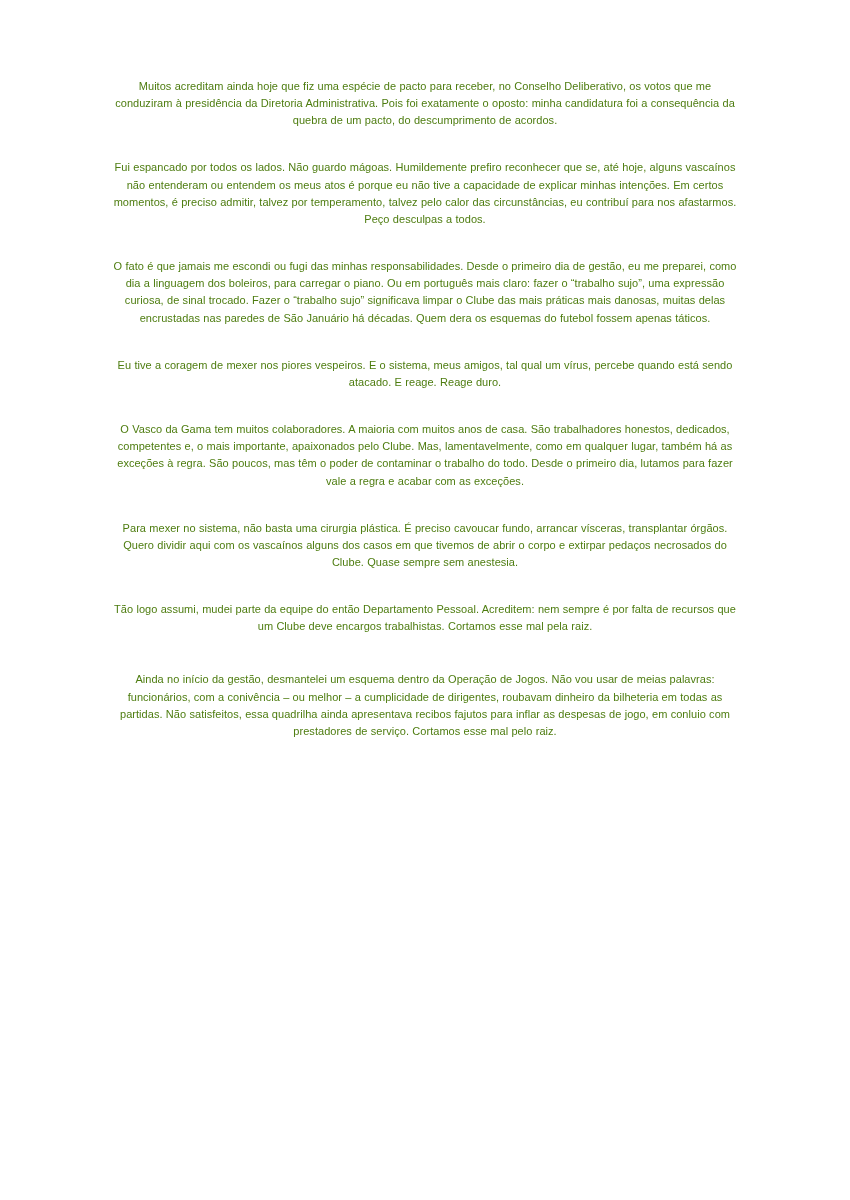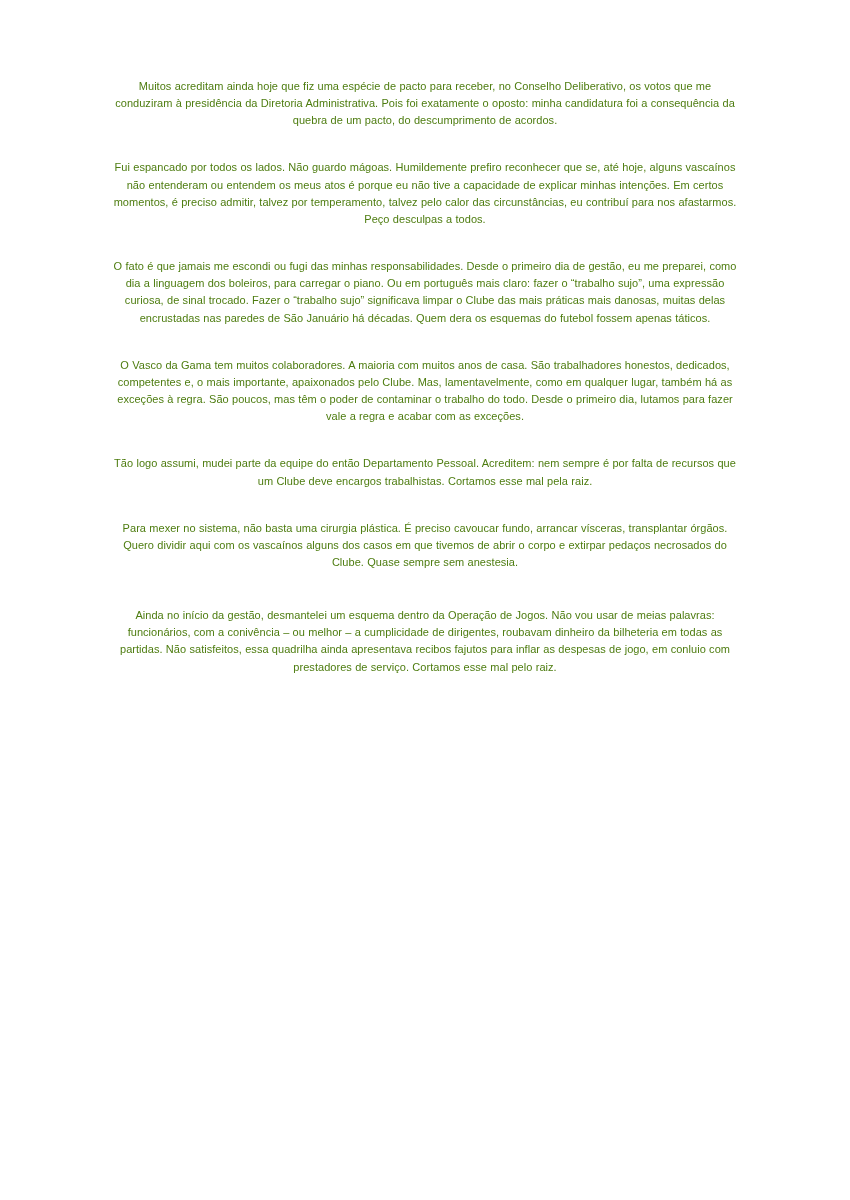--- a/index.html
+++ b/index.html
@@ -42,18 +42,19 @@
   }
 </style>
 </head>
 <body>
 
 <div class="page">
   <div class="doc-body">
     <p class="para">Muitos acreditam ainda hoje que fiz uma espécie de pacto para receber, no Conselho Deliberativo, os votos que me conduziram à presidência da Diretoria Administrativa. Pois foi exatamente o oposto: minha candidatura foi a consequência da quebra de um pacto, do descumprimento de acordos.</p>
     <p class="para">Fui espancado por todos os lados. Não guardo mágoas. Humildemente prefiro reconhecer que se, até hoje, alguns vascaínos não entenderam ou entendem os meus atos é porque eu não tive a capacidade de explicar minhas intenções. Em certos momentos, é preciso admitir, talvez por temperamento, talvez pelo calor das circunstâncias, eu contribuí para nos afastarmos. Peço desculpas a todos.</p>
     <p class="para">O fato é que jamais me escondi ou fugi das minhas responsabilidades. Desde o primeiro dia de gestão, eu me preparei, como dia a linguagem dos boleiros, para carregar o piano. Ou em português mais claro: fazer o “trabalho sujo”, uma expressão curiosa, de sinal trocado. Fazer o “trabalho sujo” significava limpar o Clube das mais práticas mais danosas, muitas delas encrustadas nas paredes de São Januário há décadas. Quem dera os esquemas do futebol fossem apenas táticos.</p>
+    <p class="para">Eu tive a coragem de mexer nos piores vespeiros. E o sistema, meus amigos, tal qual um vírus, percebe quando está sendo atacado. E reage. Reage duro.</p>
     <p class="para">O Vasco da Gama tem muitos colaboradores. A maioria com muitos anos de casa. São trabalhadores honestos, dedicados, competentes e, o mais importante, apaixonados pelo Clube. Mas, lamentavelmente, como em qualquer lugar, também há as exceções à regra. São poucos, mas têm o poder de contaminar o trabalho do todo. Desde o primeiro dia, lutamos para fazer vale a regra e acabar com as exceções.</p>
+    <p class="para">Para mexer no sistema, não basta uma cirurgia plástica. É preciso cavoucar fundo, arrancar vísceras, transplantar órgãos. Quero dividir aqui com os vascaínos alguns dos casos em que tivemos de abrir o corpo e extirpar pedaços necrosados do Clube. Quase sempre sem anestesia.</p>
     <p class="para">Tão logo assumi, mudei parte da equipe do então Departamento Pessoal. Acreditem: nem sempre é por falta de recursos que um Clube deve encargos trabalhistas. Cortamos esse mal pela raiz.</p>
-    <p class="para">Para mexer no sistema, não basta uma cirurgia plástica. É preciso cavoucar fundo, arrancar vísceras, transplantar órgãos. Quero dividir aqui com os vascaínos alguns dos casos em que tivemos de abrir o corpo e extirpar pedaços necrosados do Clube. Quase sempre sem anestesia.</p>
     <p class="para">Ainda no início da gestão, desmantelei um esquema dentro da Operação de Jogos. Não vou usar de meias palavras: funcionários, com a conivência – ou melhor – a cumplicidade de dirigentes, roubavam dinheiro da bilheteria em todas as partidas. Não satisfeitos, essa quadrilha ainda apresentava recibos fajutos para inflar as despesas de jogo, em conluio com prestadores de serviço. Cortamos esse mal pelo raiz.</p>
   </div>
 </div>
 
 </body></html>

